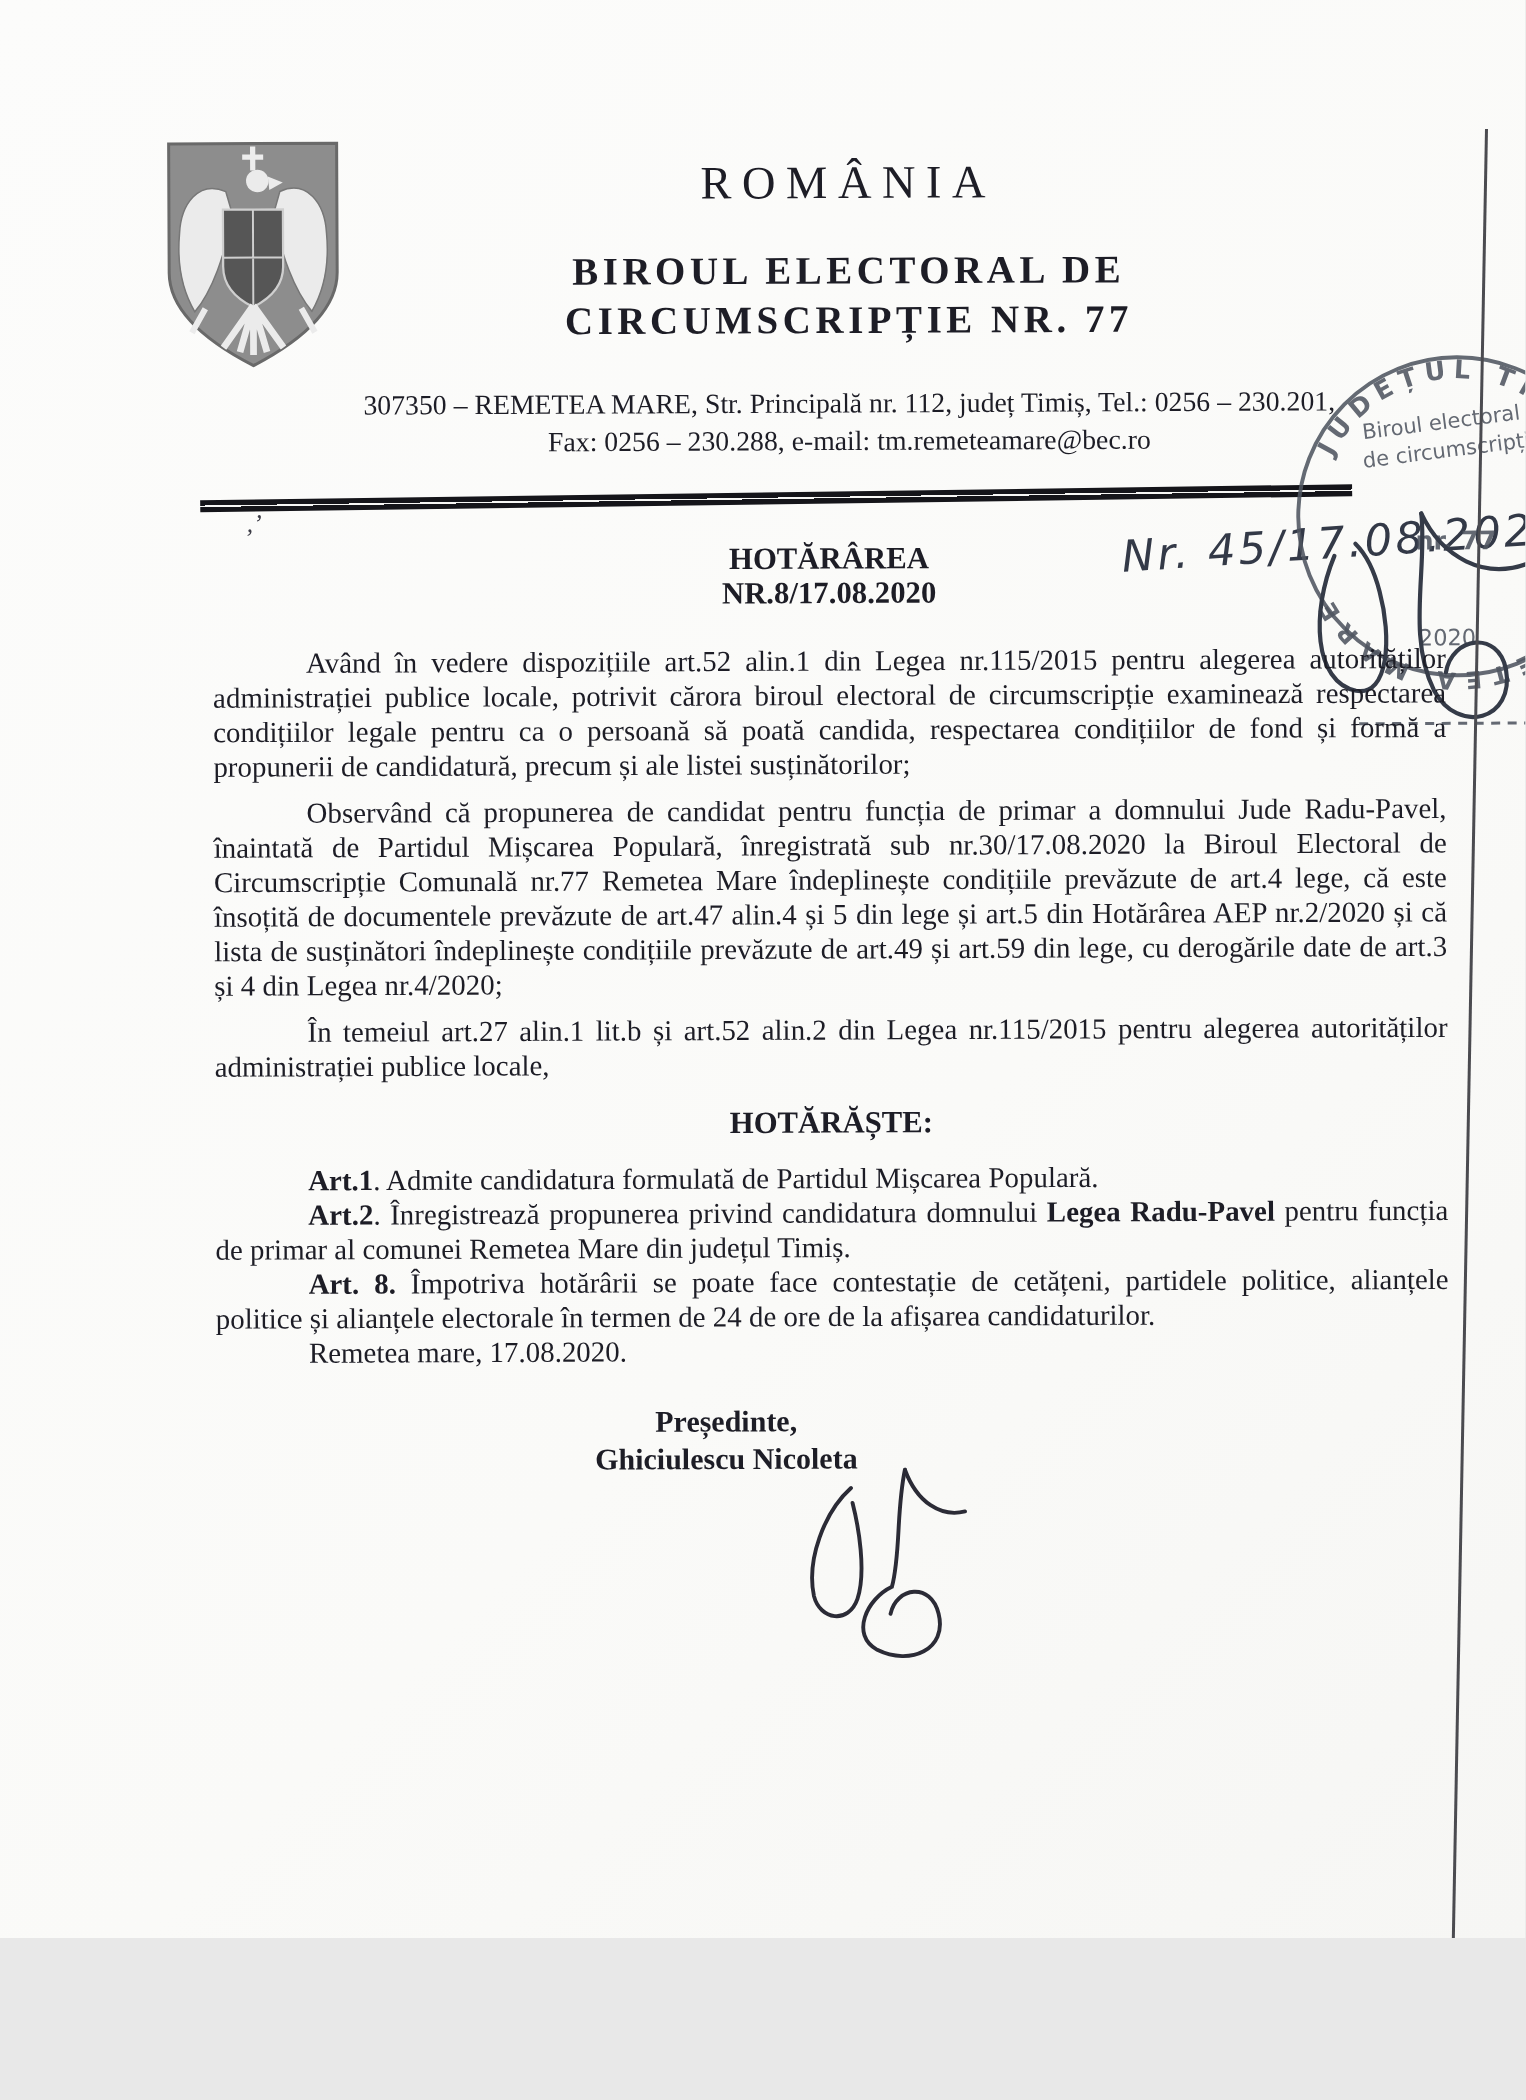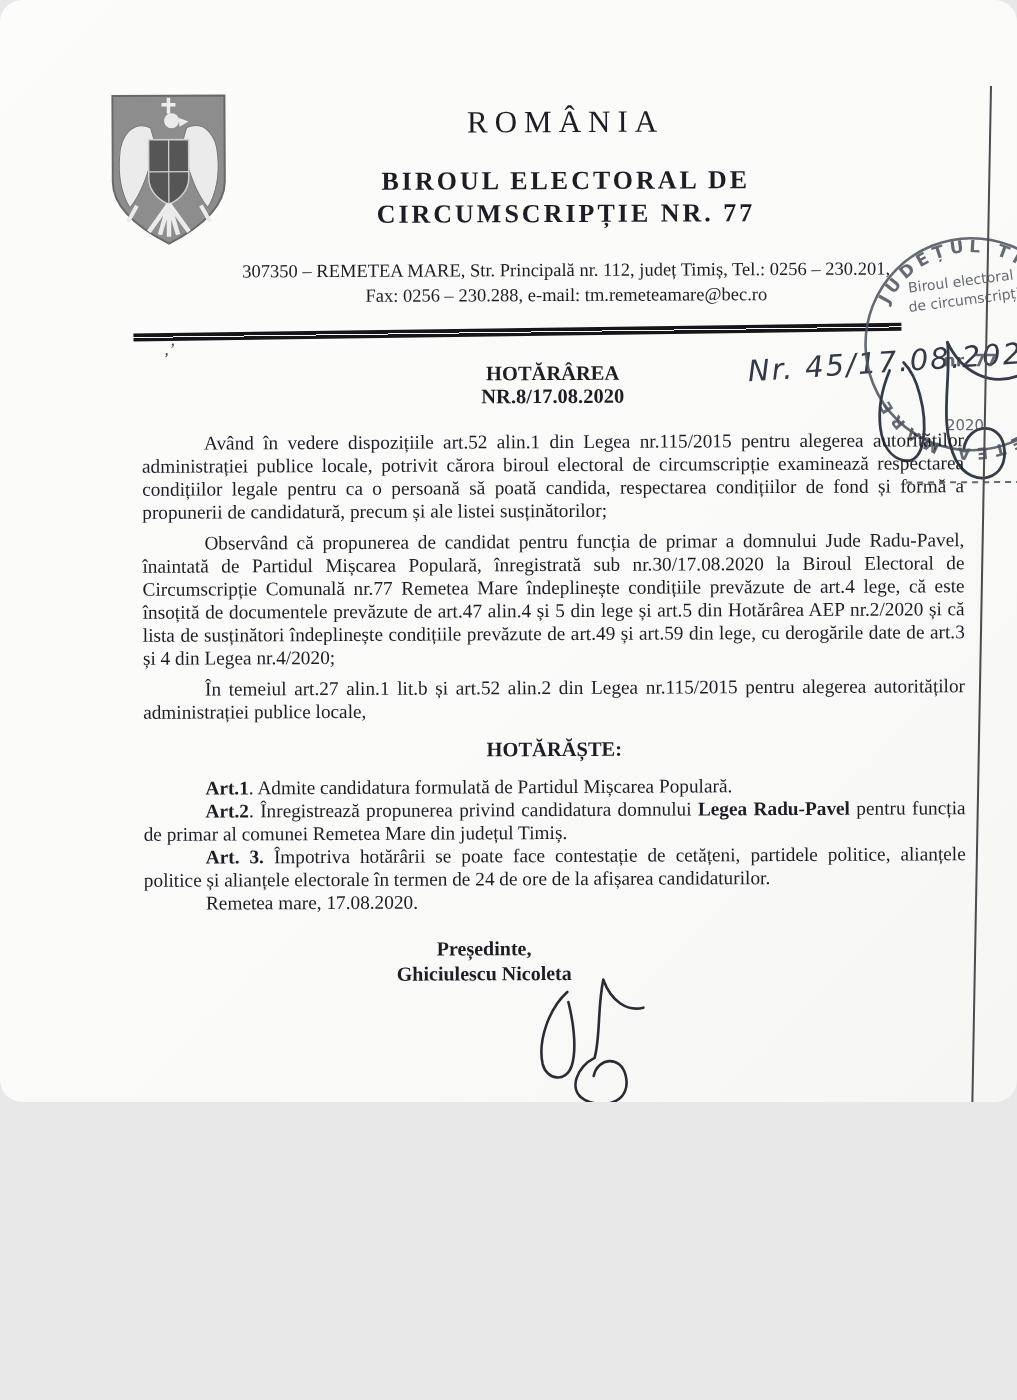--- a/index.html
+++ b/index.html
@@ -1,19 +1,19 @@
 <!DOCTYPE html>
 <html lang="ro"><head>
 <meta charset="utf-8">
 <style>
   html,body{margin:0;padding:0;background:#e8e8e8;}
   .page{
-    position:relative;width:1017px;height:1102px;margin:0 auto;
+    position:relative;width:1017px;height:1292px;margin:0 auto;
     background:linear-gradient(135deg,#fcfcfb 0%,#fafaf8 60%,#f6f6f4 100%);
-    font-family:"Liberation Serif", serif;color:#1d1d26;overflow:hidden;border-radius:22px;
+    font-family:"Liberation Serif", serif;color:#1d1d26;overflow:hidden;
   }
   .skew{position:absolute;inset:0;transform:rotate(-0.25deg);transform-origin:55% 0;}
   .coat{position:absolute;left:98px;top:88px;width:140px;height:160px;}
   .head-center{position:absolute;left:245px;top:104px;width:640px;text-align:center;}
   .country{font-size:31px;letter-spacing:7px;font-weight:400;}
   .office{margin-top:24px;font-size:26px;font-weight:bold;letter-spacing:3px;line-height:33px;}
   .address{position:absolute;left:175px;top:258px;width:780px;text-align:center;
     font-size:18.5px;line-height:25px;}
   .rule{position:absolute;left:132px;top:328px;width:768px;height:8px;
     background:linear-gradient(to bottom,#15151a 0 3.5px,#f7f7f5 3.5px 4.5px,#15151a 4.5px 8px);
@@ -118,21 +118,21 @@
 
       <p class="para decree-heading">HOTĂRĂȘTE:</p>
 
       <p class="para article">
         <b>Art.1</b><span>. Admite candidatura formulată de Partidul Mișcarea Populară.</span>
       </p>
       <p class="para article">
         <b>Art.2</b><span>. Înregistrează propunerea privind candidatura domnului </span><b>Legea Radu-Pavel</b><span> pentru funcția de primar al comunei Remetea Mare din județul Timiș.</span>
       </p>
       <p class="para article">
-        <b>Art. 3.</b><span> Împotriva hotărârii se poate face contestație de cetățeni, partidele politice, alianțele politice și alianțele electorale în termen de 24 de ore de la afișarea candidaturilor.</span>
+        <b>Art. 8.</b><span> Împotriva hotărârii se poate face contestație de cetățeni, partidele politice, alianțele politice și alianțele electorale în termen de 24 de ore de la afișarea candidaturilor.</span>
       </p>
       <p class="para article">Remetea mare, 17.08.2020.</p>
     </div>
 
     <div class="sig-block">
       <div>Președinte,</div>
       <div>Ghiciulescu Nicoleta</div>
     </div>
 
     <svg class="sig-draw" width="155" height="135" viewBox="0 0 155 135">

